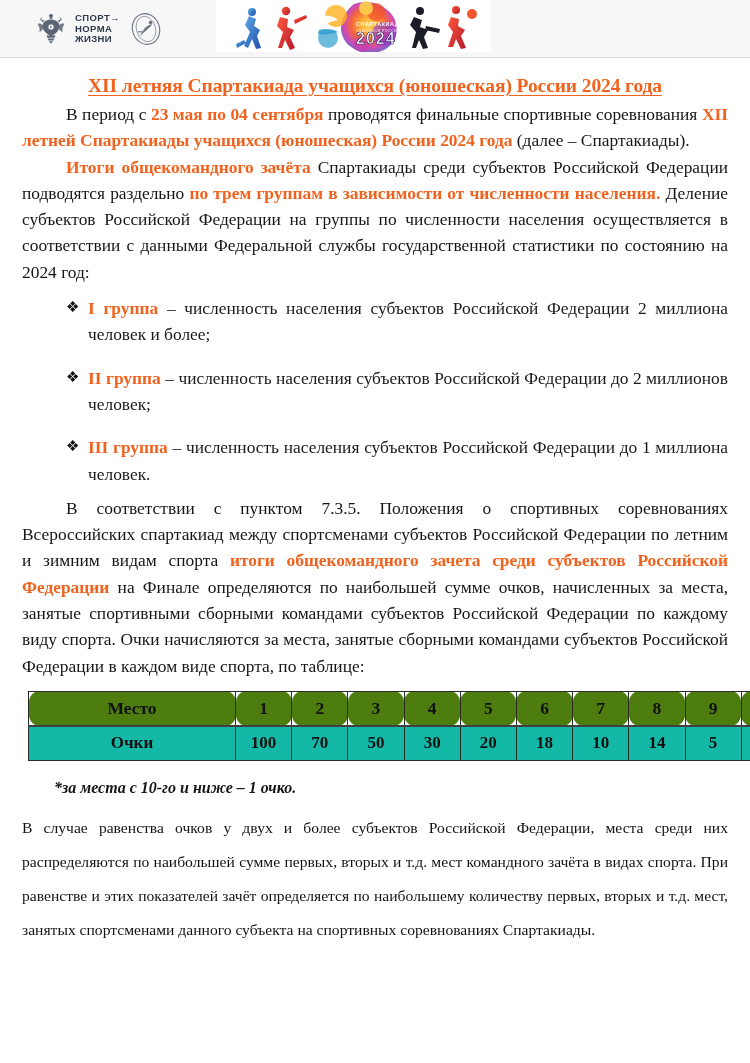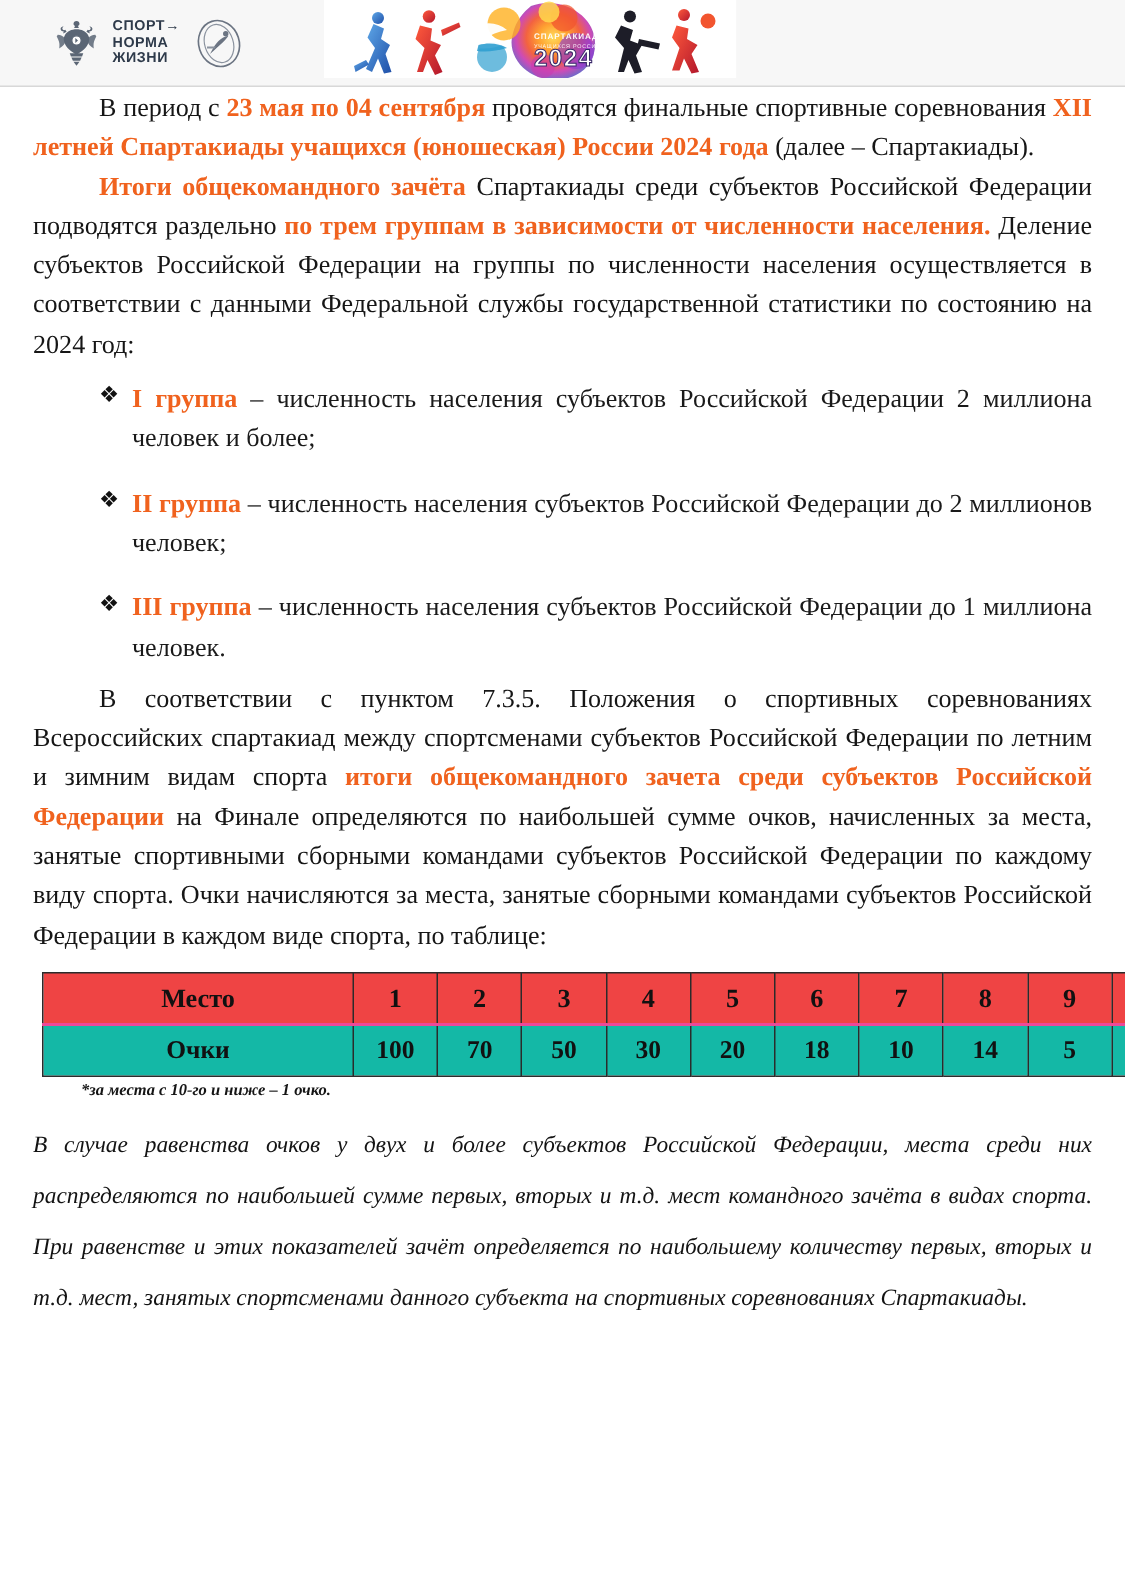--- a/index.html
+++ b/index.html
@@ -142,39 +142,39 @@
   table.points td, table.points th {
     border: 1px solid #2b2b2b;
     text-align: center;
     font-size: 17px;
     font-weight: bold;
     height: 33px;
     padding: 0;
     color: #111;
   }
   table.points thead th {
-    background: #ef4444;
-    border-bottom: 2px solid #ec4899;
+    background: #4d7c0f;
+    border-bottom: 2px solid #404040;
     font-size: 17.5px;
+    border-radius: 11px;
   }
   table.points tbody td { background: #14b8a6; }
   table.points .lbl { width: 206px; }
   table.points .num { width: 55.2px; }
   table.points tbody td.val { font-weight: bold; }
 
   .footnote {
-    font-size: 11px;
+    font-size: 16px;
     font-style: italic;
     font-weight: bold;
-    margin: 3px 0 0 32px;
+    margin: 18px 0 0 32px;
     color: #151515;
   }
 
   .closing {
-    font-style: italic;
     font-size: 15.6px;
     line-height: 34px;
     text-align: justify;
     margin: 14px 0 0 0;
     color: #131313;
     text-indent: 0;
   }
 </style>
 </head>
 <body>
@@ -281,20 +281,21 @@
       <text x="140" y="44" font-family="Liberation Sans, sans-serif" font-size="16" font-weight="bold" fill="#ffffff" stroke="#3b2a6b" stroke-width=".7" letter-spacing="1">2024</text>
       <text x="140" y="26" font-family="Liberation Sans, sans-serif" font-size="5.4" font-weight="bold" fill="#ffffff" letter-spacing=".6" opacity=".95">СПАРТАКИАДА</text>
       <text x="140" y="32" font-family="Liberation Sans, sans-serif" font-size="3.6" fill="#ffffff" letter-spacing=".5" opacity=".9">УЧАЩИХСЯ РОССИИ</text>
     </svg>
   </div>
 
 </div>
 
 <div class="doc">
 
+  <div class="doc-title">XII летняя Спартакиада учащихся (юношеская) России 2024 года</div>
 
   <p class="para">
     <span>В период с </span><span class="orange">23 мая по 04 сентября</span><span> проводятся финальные спортивные соревнования </span><span class="orange">XII летней Спартакиады учащихся (юношеская) России 2024 года</span><span> (далее – Спартакиады).</span>
   </p>
 
   <p class="para">
     <span class="orange">Итоги общекомандного зачёта</span><span> Спартакиады среди субъектов Российской Федерации подводятся раздельно </span><span class="orange">по трем группам в зависимости от численности населения.</span><span> Деление субъектов Российской Федерации на группы по численности населения осуществляется в соответствии с данными Федеральной службы государственной статистики по состоянию на 2024 год:</span>
   </p>
 
   <ul class="groups">

